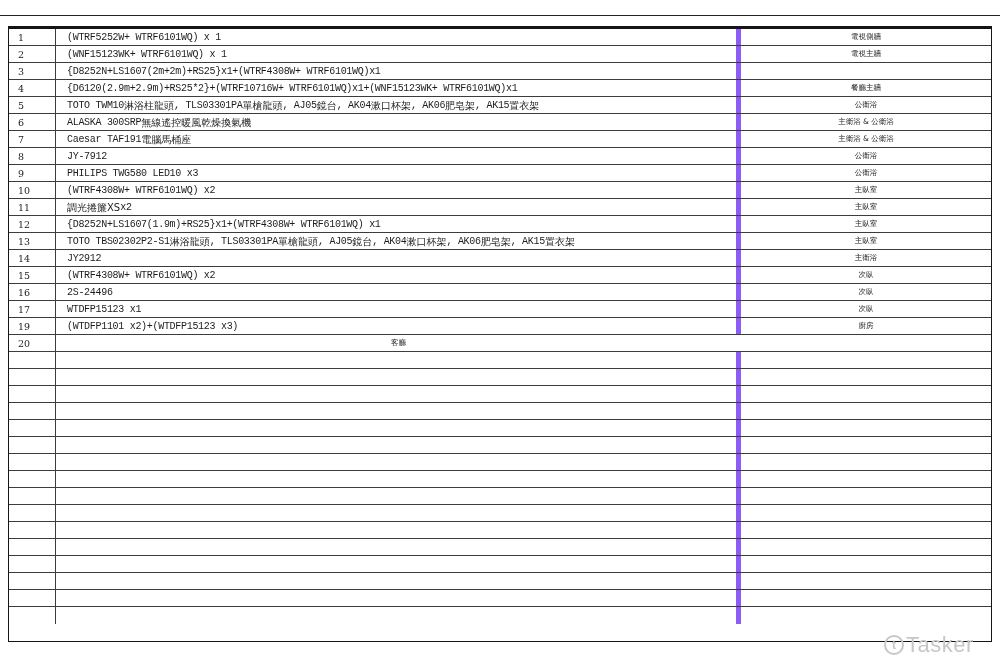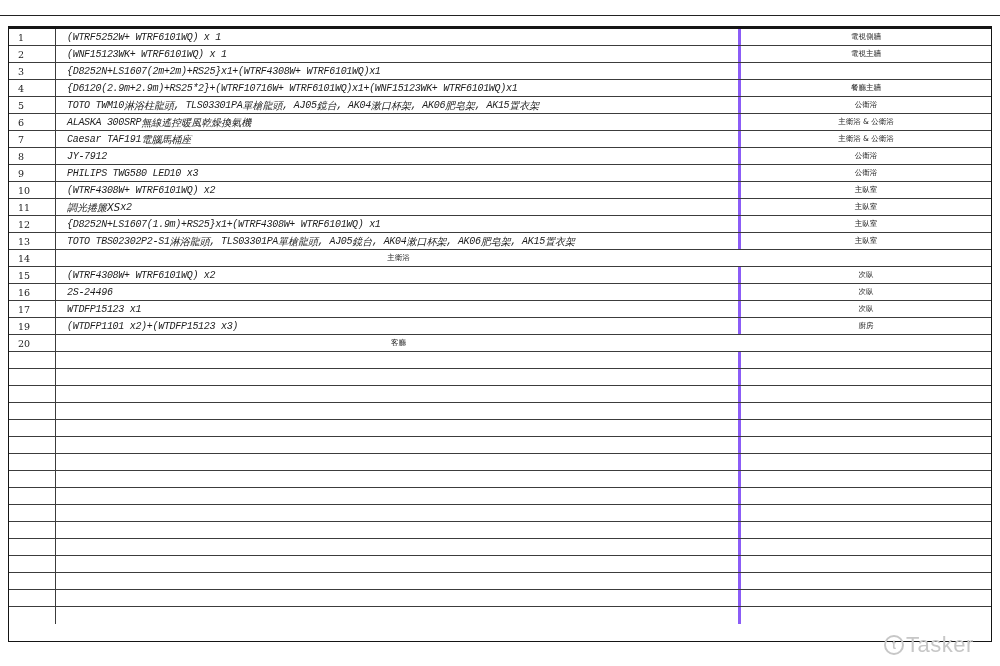--- a/index.html
+++ b/index.html
@@ -16,22 +16,22 @@
     background:#fff;
   }
   .trow { display:grid; grid-template-columns:47px 685px 1fr; border-bottom:1px solid #3c3c3c; }
   .trow:last-child { border-bottom:none; }
   .cell { display:flex; align-items:center; overflow:hidden; white-space:nowrap; }
   .cell-no {
     border-right:1px solid #3c3c3c; padding-left:9px;
     font-family:"DejaVu Serif", serif; font-size:9.5px;
   }
   .cell-desc {
-    border-right:3px solid #8b5cf6; padding-left:11px;
-    font-family:"Liberation Mono", monospace; font-size:10px; letter-spacing:-0.3px;font-style:italic;
+    border-right:5px solid #8b5cf6; padding-left:11px;
+    font-family:"Liberation Mono", monospace; font-size:10px; letter-spacing:-0.3px;
   }
   .cell-desc .seg-small {
     font-family:"DejaVu Sans", sans-serif; font-size:10px; letter-spacing:0;
     position:relative; top:1px;
   }
   .cell-loc {
     justify-content:center; text-align:center;
     font-family:"DejaVu Sans", sans-serif; font-size:7.5px; color:#222;
   }
 
@@ -167,20 +167,23 @@
           <span class="seg-small">漱口杯架</span>
           <span>, AK06</span>
           <span class="seg-small">肥皂架</span>
           <span>, AK15</span>
           <span class="seg-small">置衣架</span>
         </div>
         <div class="cell cell-loc">主臥室</div>
       </div>
       <div class="trow">
         <div class="cell cell-no">14</div>
+        <div class="cell cell-desc">
+          <span>JY2912</span>
+        </div>
         <div class="cell cell-loc">主衛浴</div>
       </div>
       <div class="trow">
         <div class="cell cell-no">15</div>
         <div class="cell cell-desc">
           <span>(WTRF4308W+ WTRF6101WQ)  x2</span>
         </div>
         <div class="cell cell-loc">次臥</div>
       </div>
       <div class="trow">

